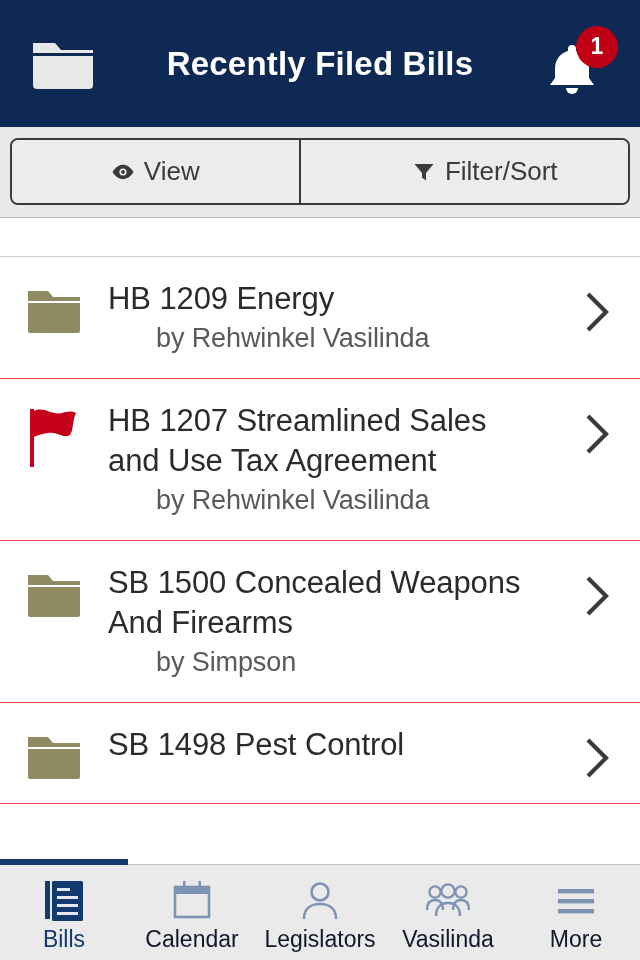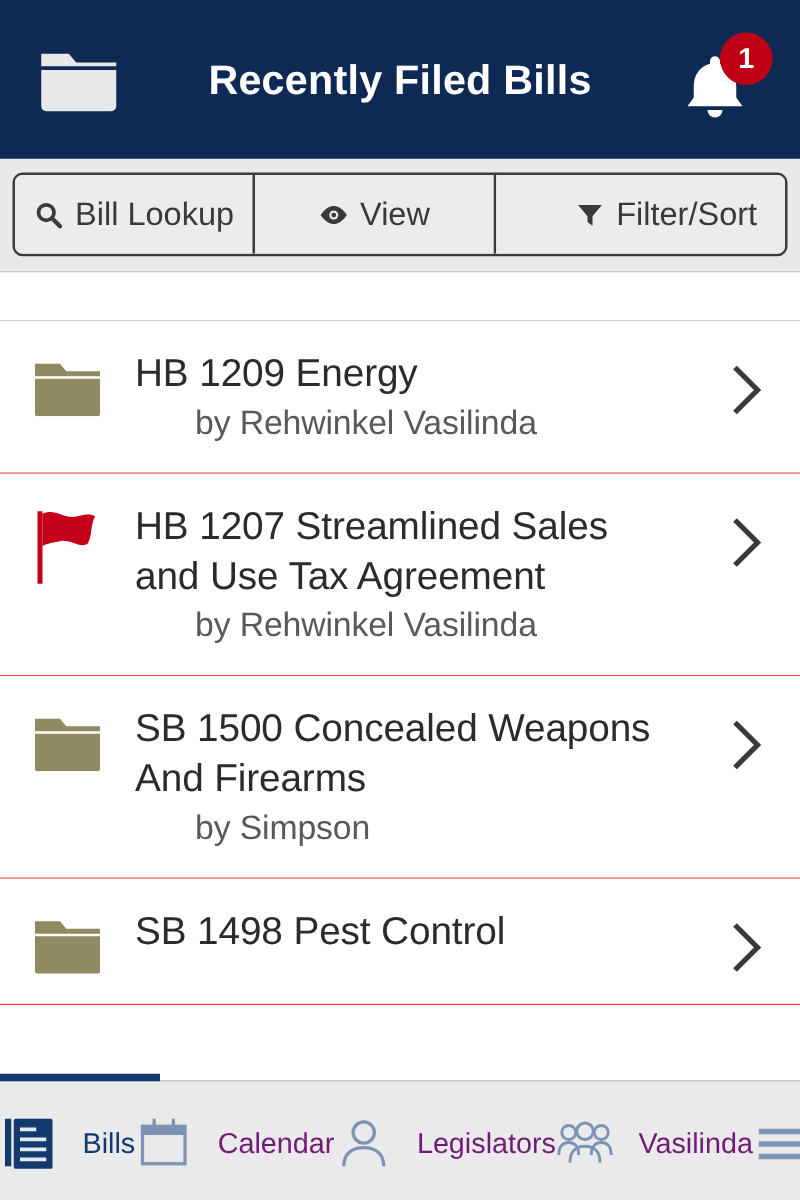--- a/index.html
+++ b/index.html
@@ -197,38 +197,38 @@
     position: absolute;
     left: 0;
     top: -6px;
     width: 128px;
     height: 6px;
     background: #143a70;
   }
   .tab {
     flex: 1;
     display: flex;
-    flex-direction: row;
-    align-items: center;
-    justify-content: center;
-    gap: 20px;
+    flex-direction: column;
+    align-items: center;
+    justify-content: center;
+    gap: 4px;
     cursor: pointer;
     user-select: none;
     padding-top: 4px;
     box-sizing: border-box;
   }
   .tab-icon {
     height: 46px;
     display: flex;
     align-items: center;
     justify-content: center;
   }
   .tab-label {
     font-size: 23px;
-    color: #701a75;
+    color: #0f172a;
     line-height: 1;
   }
   .tab.active .tab-label { color: #123a6d; }
 </style>
 </head>
 <body>
 
 <div class="header">
 
   <div class="header-left-icon">
@@ -248,29 +248,20 @@
       </svg>
     </div>
     <div class="badge">1</div>
   </div>
 
 </div>
 
 <div class="toolbar-strip">
   <div class="segmented">
 
-    <div class="seg-btn">
-      <span class="seg-icon">
-        <svg viewBox="0 0 24 24" width="24" height="24" aria-hidden="true">
-          <circle cx="10" cy="10" r="6.2" fill="none" stroke="#3a3a3a" stroke-width="3"></circle>
-          <line x1="14.6" y1="14.6" x2="21" y2="21" stroke="#3a3a3a" stroke-width="3.4" stroke-linecap="round"></line>
-        </svg>
-      </span>
-      <span>Bill Lookup</span>
-    </div>
 
     <div class="seg-btn">
       <span class="seg-icon">
         <svg viewBox="0 0 24 24" width="24" height="24" aria-hidden="true">
           <path d="M1.5 12 C5 6.5 9 4.8 12 4.8 C15 4.8 19 6.5 22.5 12 C19 17.5 15 19.2 12 19.2 C9 19.2 5 17.5 1.5 12 Z" fill="#3a3a3a"></path>
           <circle cx="12" cy="12" r="3.6" fill="#ececec"></circle>
           <circle cx="12" cy="12" r="1.9" fill="#3a3a3a"></circle>
         </svg>
       </span>
       <span>View</span>

